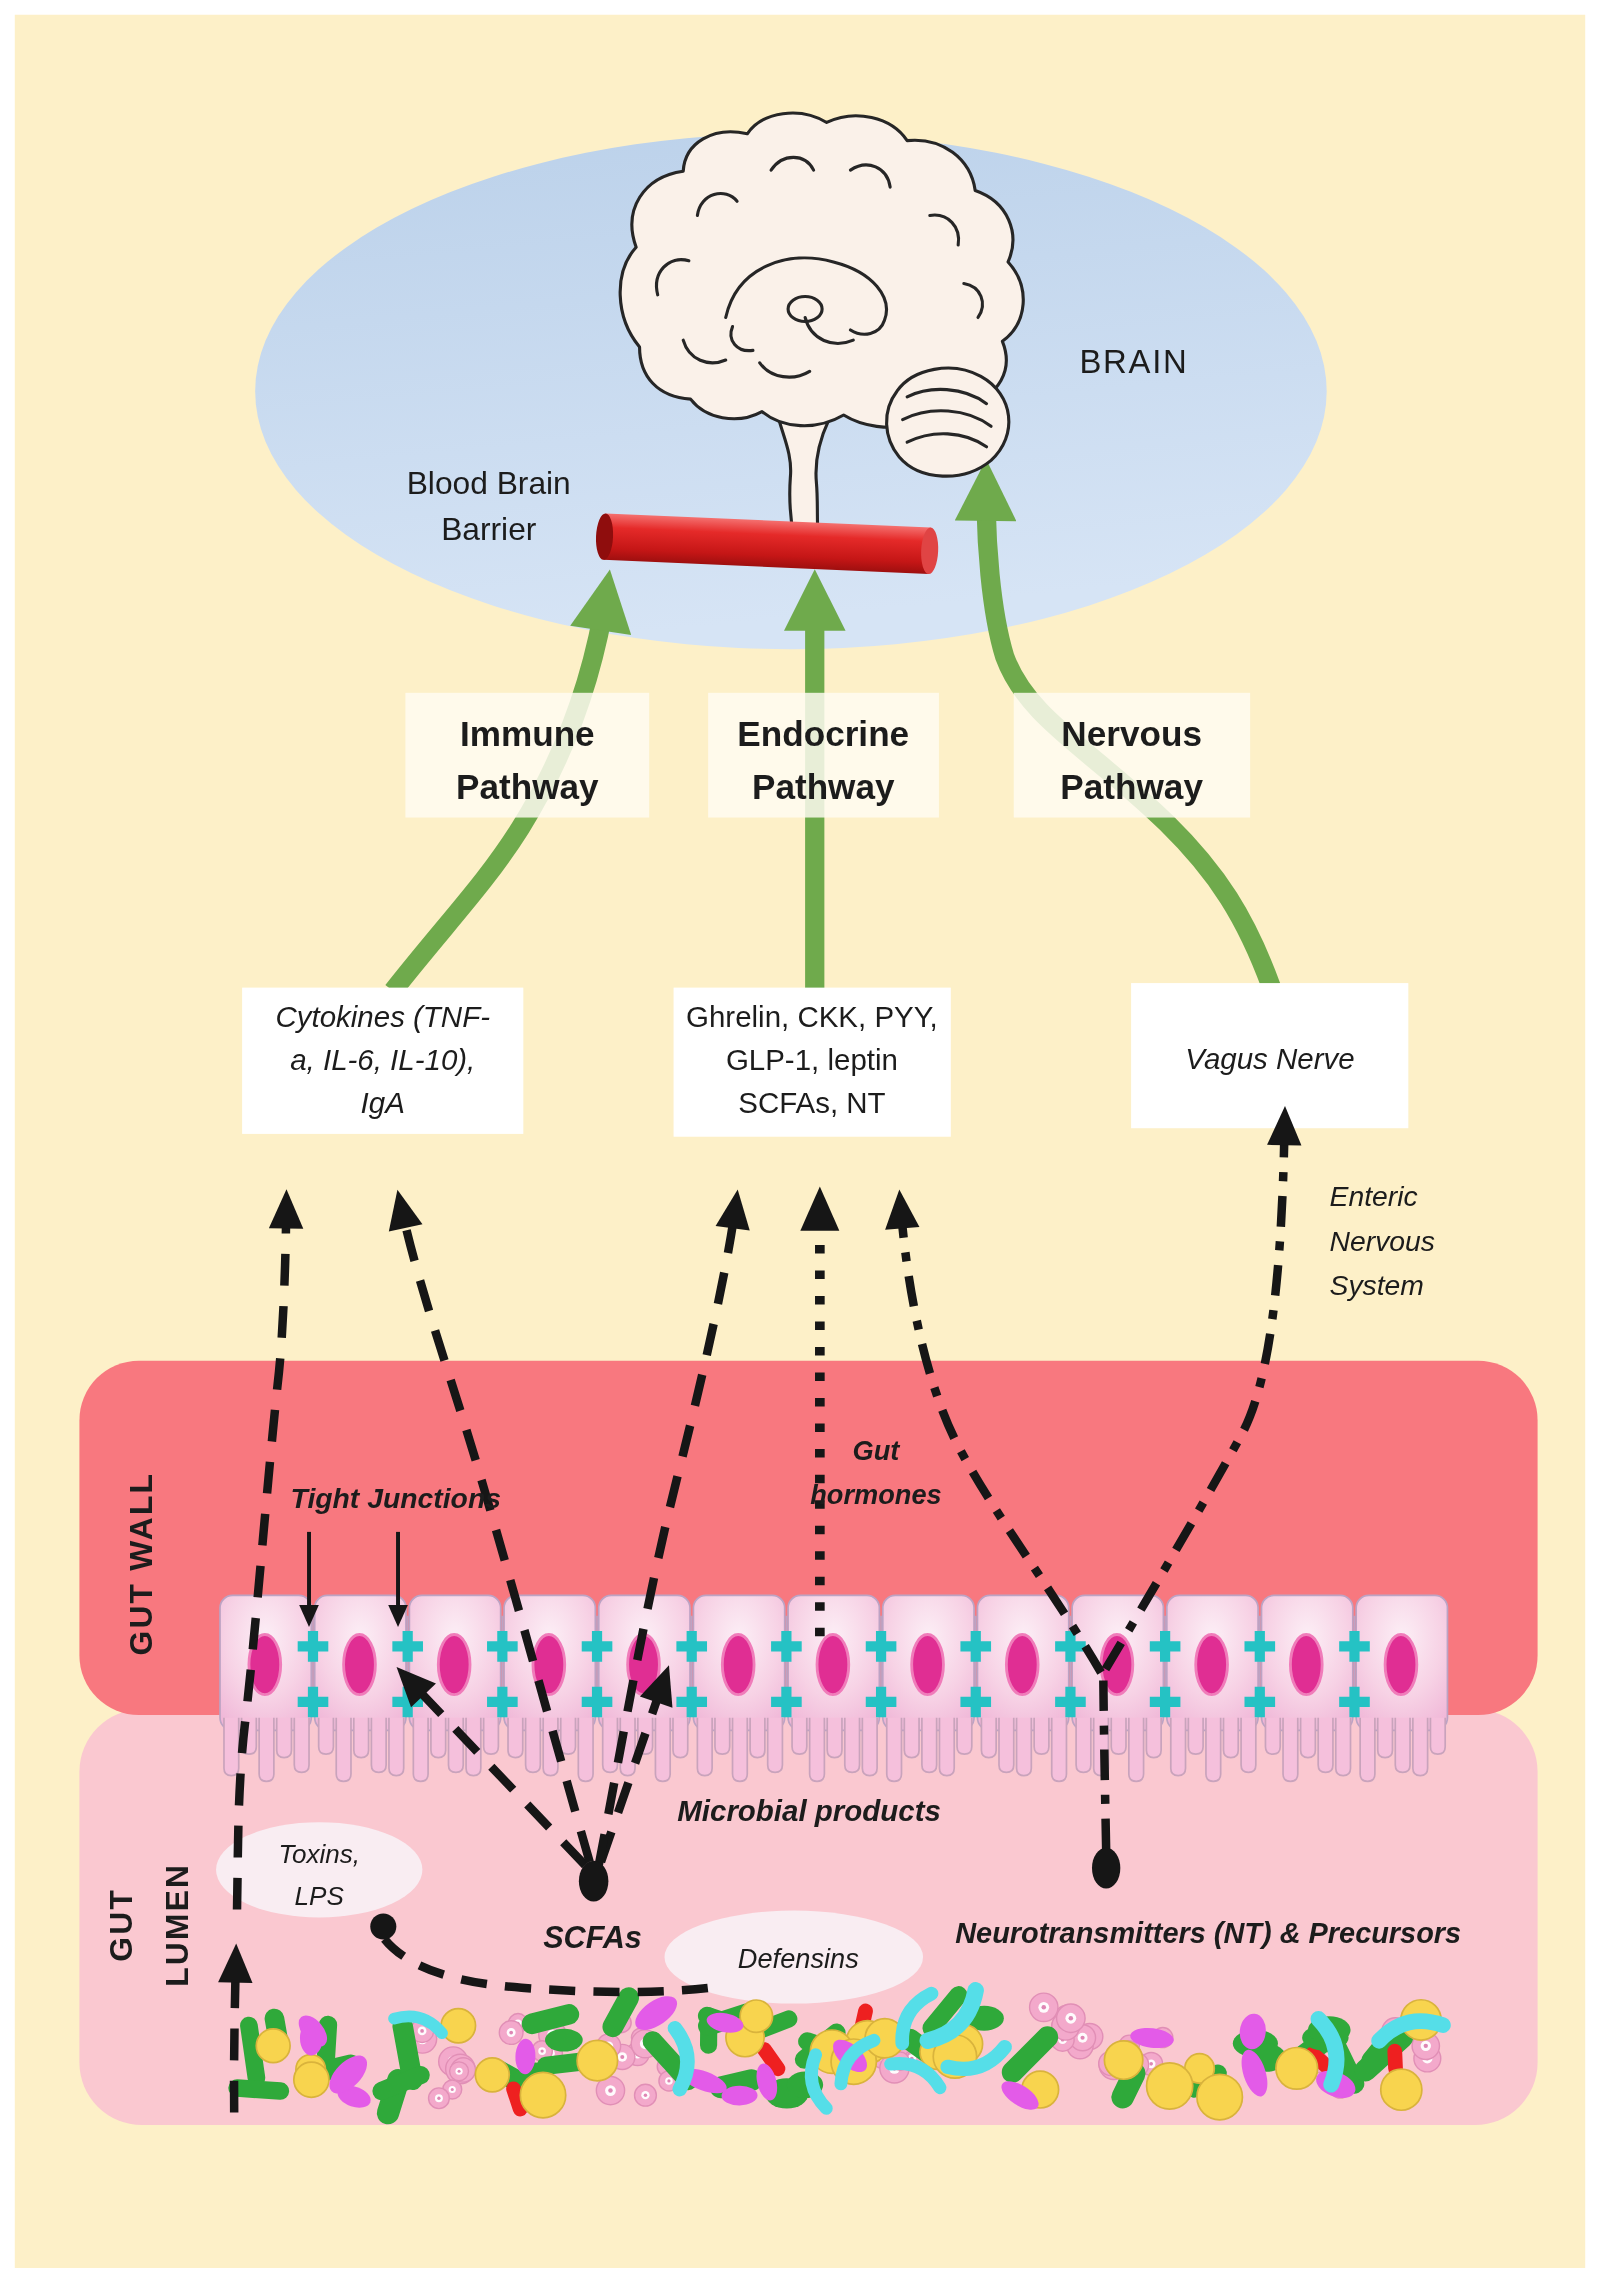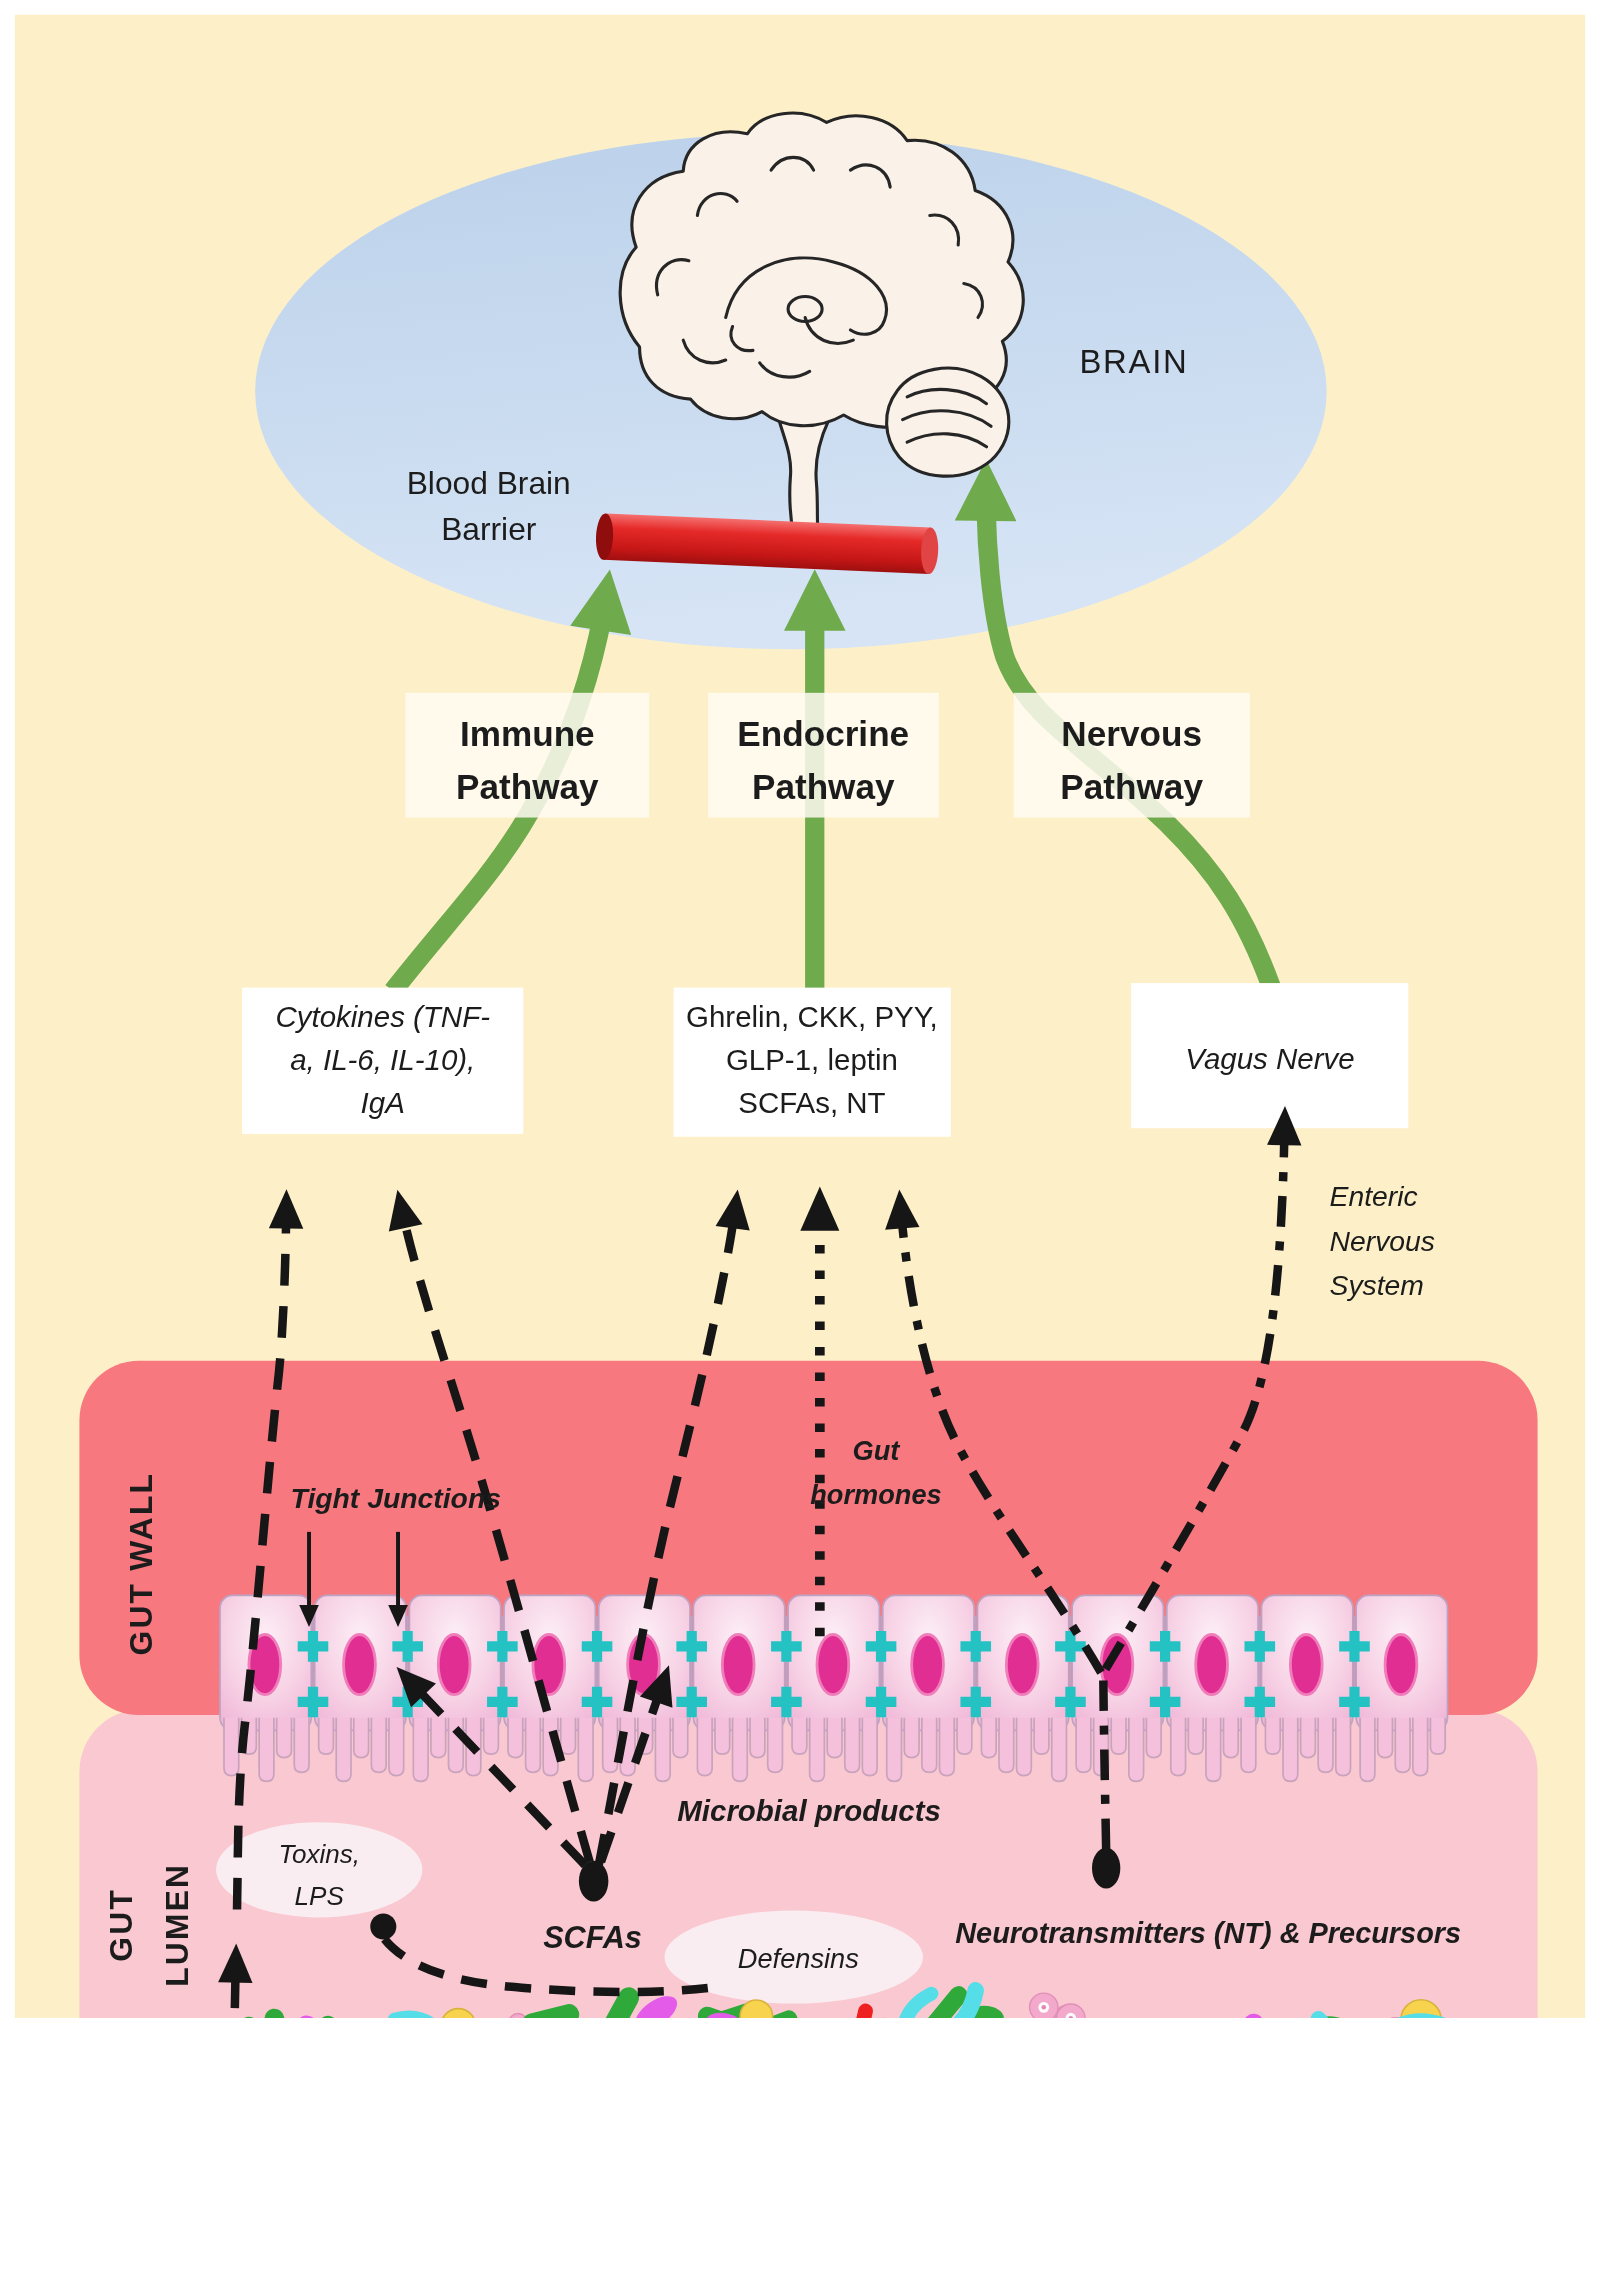--- a/index.html
+++ b/index.html
@@ -1,16 +1,16 @@
 <!DOCTYPE html>
 <html style="font-size:9px"><head>
 <meta charset="utf-8">
 <style>
   html,body{margin:0;padding:0;background:#ffffff;}
-  .stage{position:relative;width:1600px;height:2018px;background:#ffffff;overflow:hidden;}
+  .stage{position:relative;width:1600px;height:2268px;background:#ffffff;overflow:hidden;}
   svg{position:absolute;left:0;top:0;}
   text{font-family:"Liberation Sans", sans-serif;fill:#1c1c1c;}
   .t-plain{font-style:normal;font-weight:normal;}
   .t-italic{font-style:italic;}
   .t-bold{font-weight:bold;}
   .t-bi{font-weight:bold;font-style:italic;}
   .t-semi{font-weight:600;}
 </style>
 </head>
 <body>

